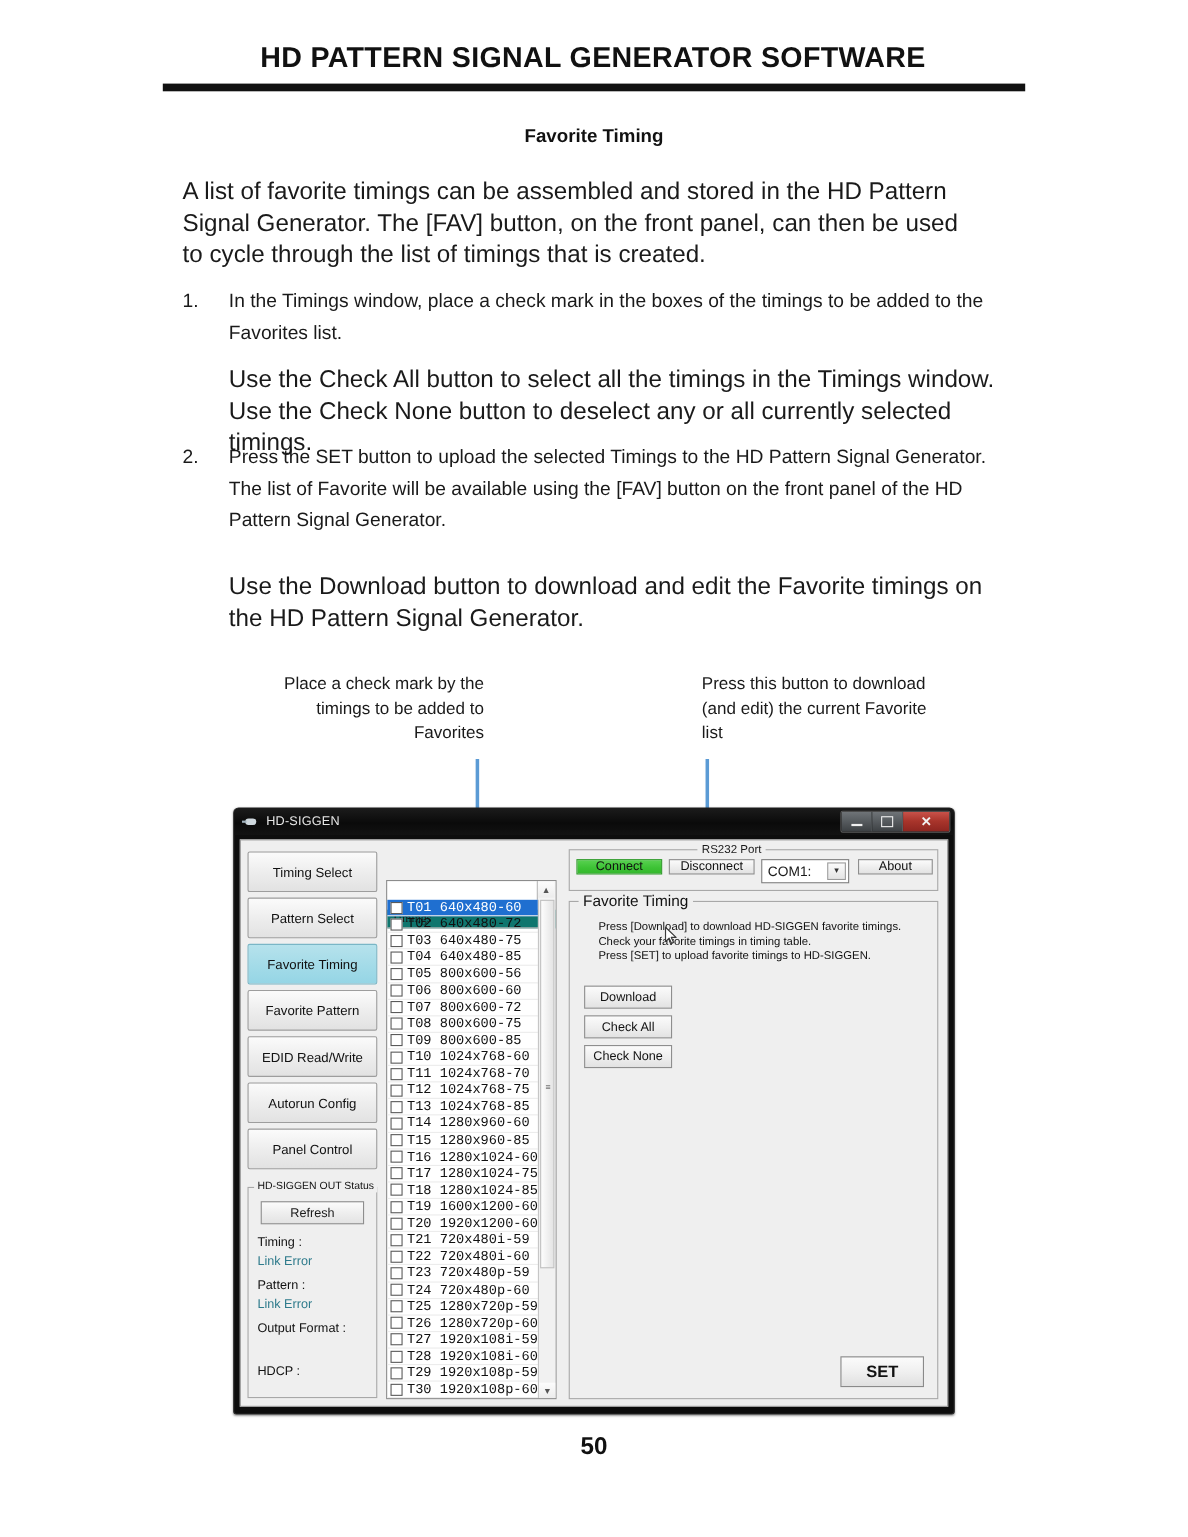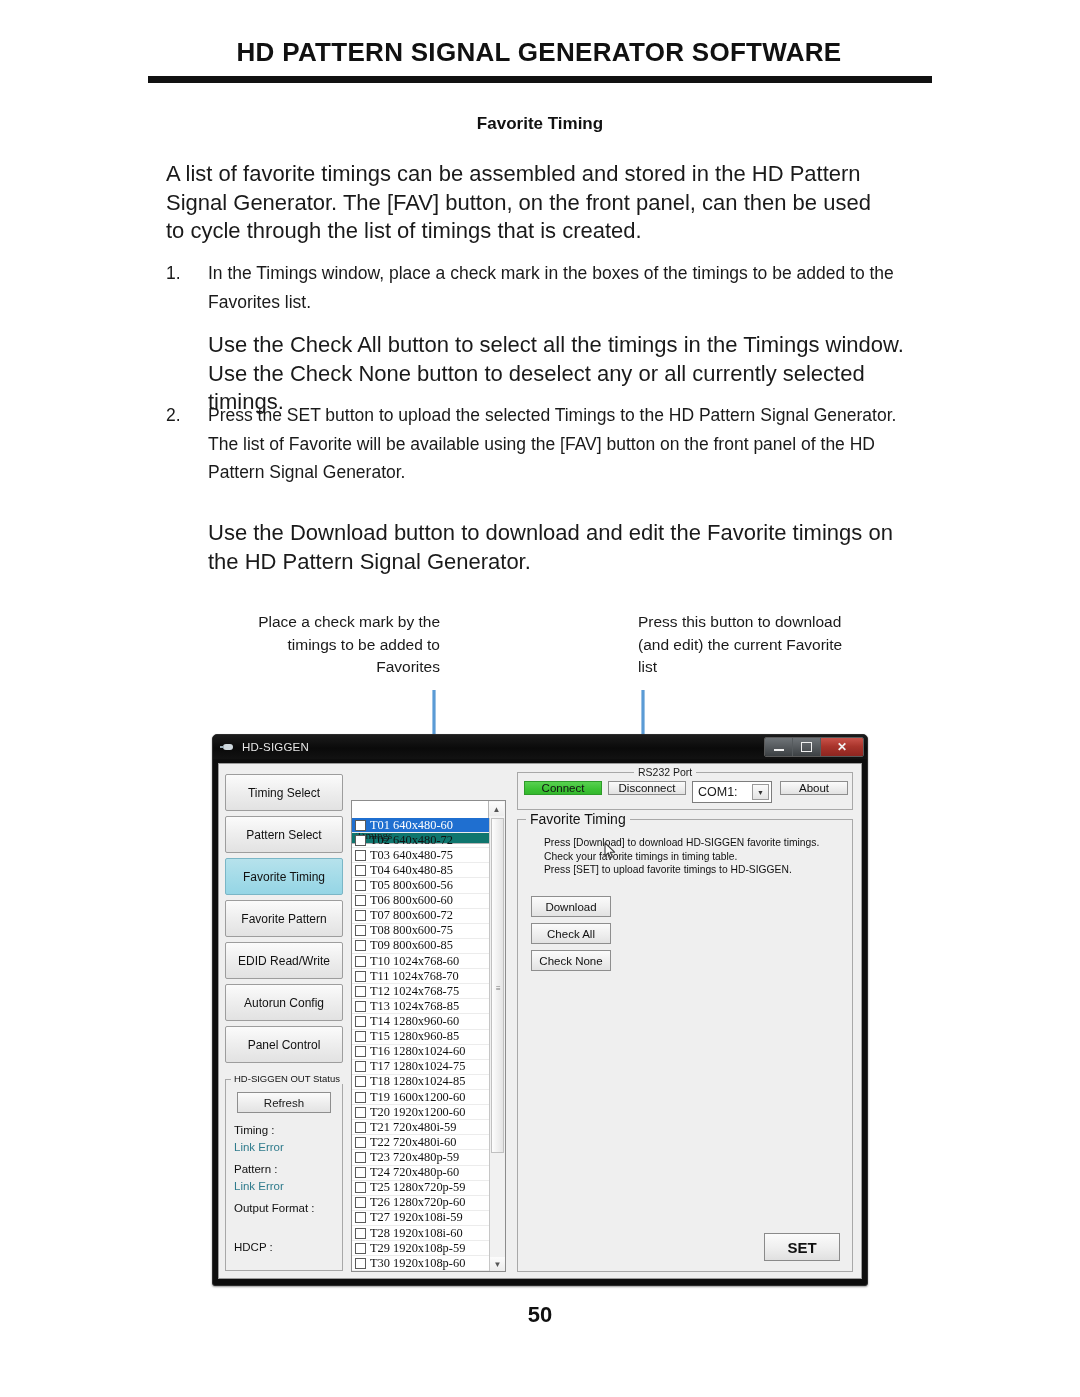--- a/index.html
+++ b/index.html
@@ -297,21 +297,21 @@
     left: 0; top: 17px;
     right: 16px; bottom: 0;
   }
   .trow {
     height: 15.12px;
     display: flex;
     align-items: center;
     border-bottom: 1px solid #ececec;
     padding-left: 3px;
     font-size: 12.4px;
-    font-family: Liberation Serif, serif;
+    font-family: Liberation Mono, monospace;
     color: #111;
     white-space: nowrap;
     box-sizing: border-box;
   }
   .trow.sel {
     background: #1f6fd0;
     color: #ffffff;
   }
   .tcheck {
     width: 9px; height: 9px;

